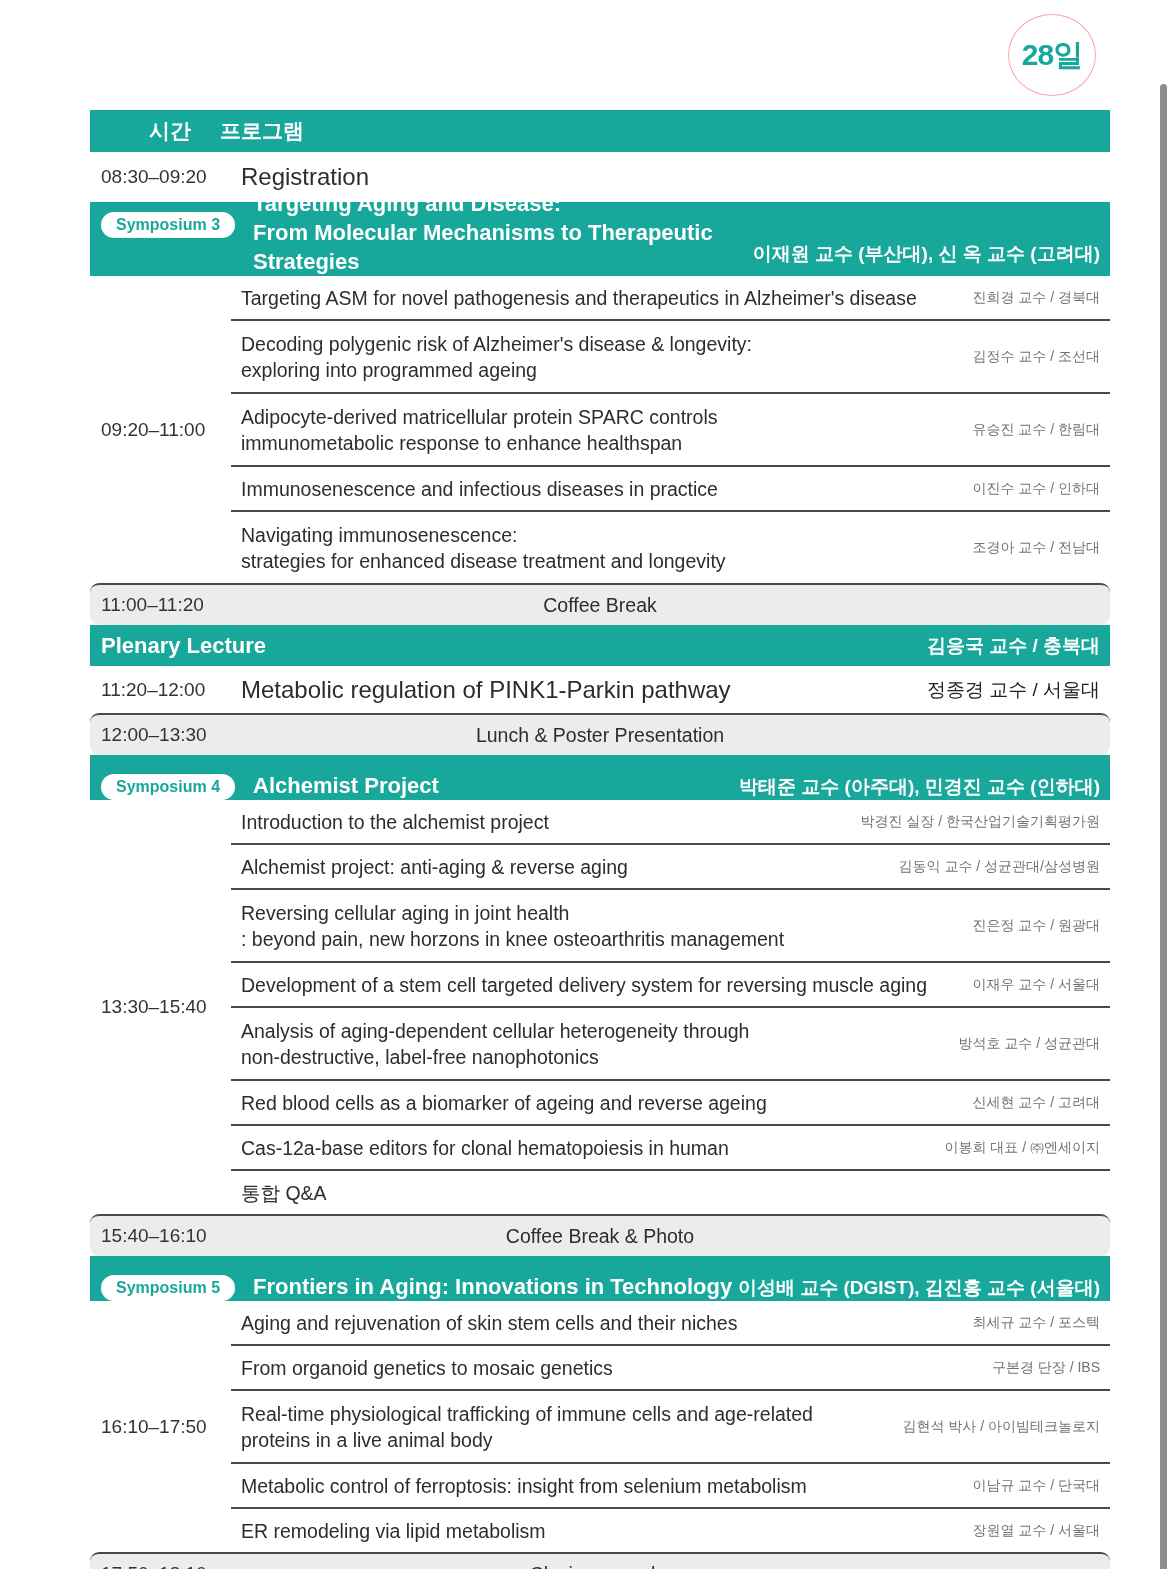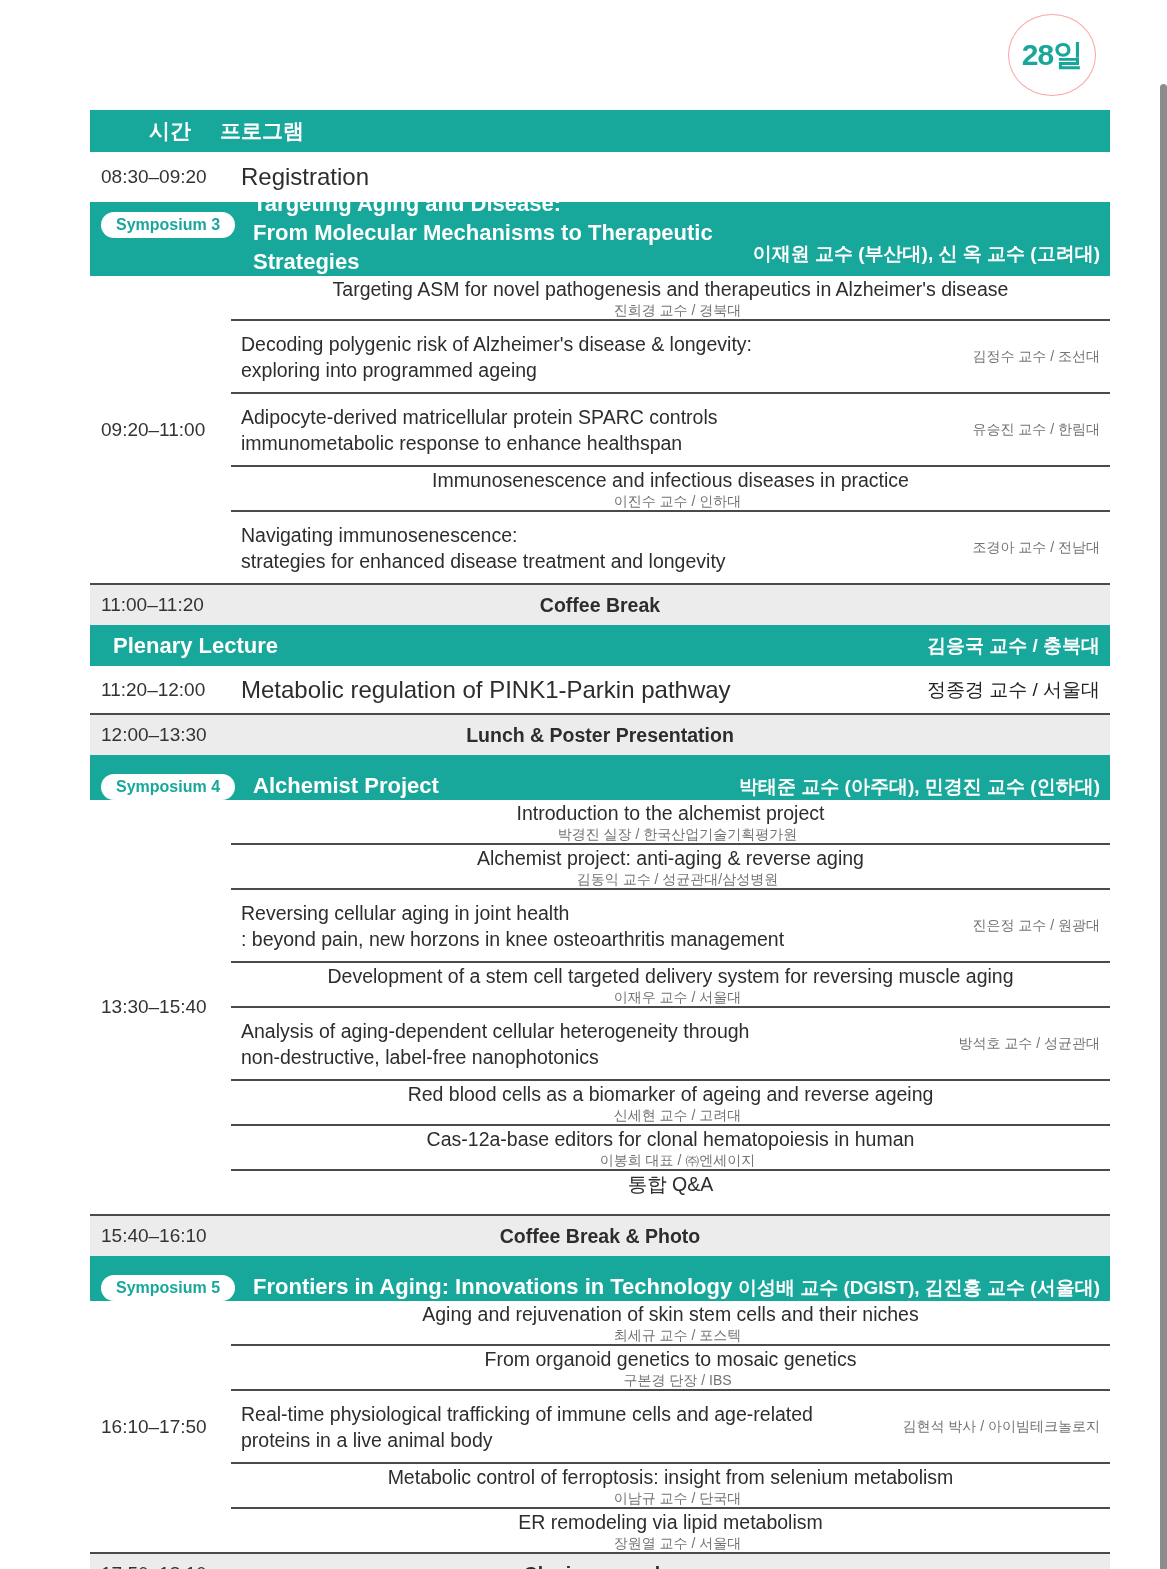--- a/index.html
+++ b/index.html
@@ -44,41 +44,41 @@
   .sym-badge{
     background:#fff;color:#18a79b;font-size:16px;font-weight:bold;
     border-radius:15px;padding:4px 15px;margin:0 18px 0 11px;white-space:nowrap;
   }
   .two-line .sym-badge{align-self:flex-start;margin-top:10px;}
   .sym-title{flex:1;font-weight:bold;font-size:22px;line-height:29px;}
   .sym-chairs{font-weight:bold;font-size:19px;padding-right:10px;white-space:nowrap;}
   .two-line .sym-chairs{align-self:flex-end;padding-bottom:9px;}
   
   .band-plenary{height:41px;background:#18a79b;color:#fff;display:flex;align-items:center;}
-  .plenary-title{flex:1;font-weight:bold;font-size:22px;padding-left:23px;}
+  .plenary-title{flex:1;font-weight:bold;font-size:22px;padding-left:11px;}
   .plenary-chairs{font-weight:bold;font-size:19px;padding-right:10px;white-space:nowrap;}
   
   .row-group{display:flex;background:#fff;}
   .group-time{width:130px;flex-shrink:0;display:flex;align-items:center;padding-left:11px;font-size:19px;color:#333;}
   .group-sessions{flex:1;display:flex;flex-direction:column;}
   .session{display:flex;align-items:center;padding:0 10px;}
-  .session.h1{height:43px;flex-direction:column;}
+  .session.h1{height:43px;}
   .session.h2{height:71px;}
   .session:not(:last-child){border-bottom:2px solid #4a4a4a;}
   .session-title{flex:1;font-size:19.5px;color:#2d2d2d;line-height:26px;}
   .session-speaker{font-size:14px;color:#737373;white-space:nowrap;text-align:left;padding-left:14px;}
   
   .row-break{
     height:40px;background:#ececec;border-top:2px solid #4a4a4a;
-    position:relative;display:flex;align-items:center;
+    position:relative;display:flex;align-items:center;border-radius:9px;
   }
   .row-break.last{border-bottom:2px solid #4a4a4a;}
   .break-label{
     position:absolute;left:0;right:0;text-align:center;
-    font-size:19.5px;color:#2d2d2d;font-weight:bold;
+    font-size:19.5px;color:#2d2d2d;
   }
 </style>
 </head>
 <body>
 
 <div class="day-circle">
   <span>28일</span>
 </div>
 
 <div class="scroll-strip"></div>

